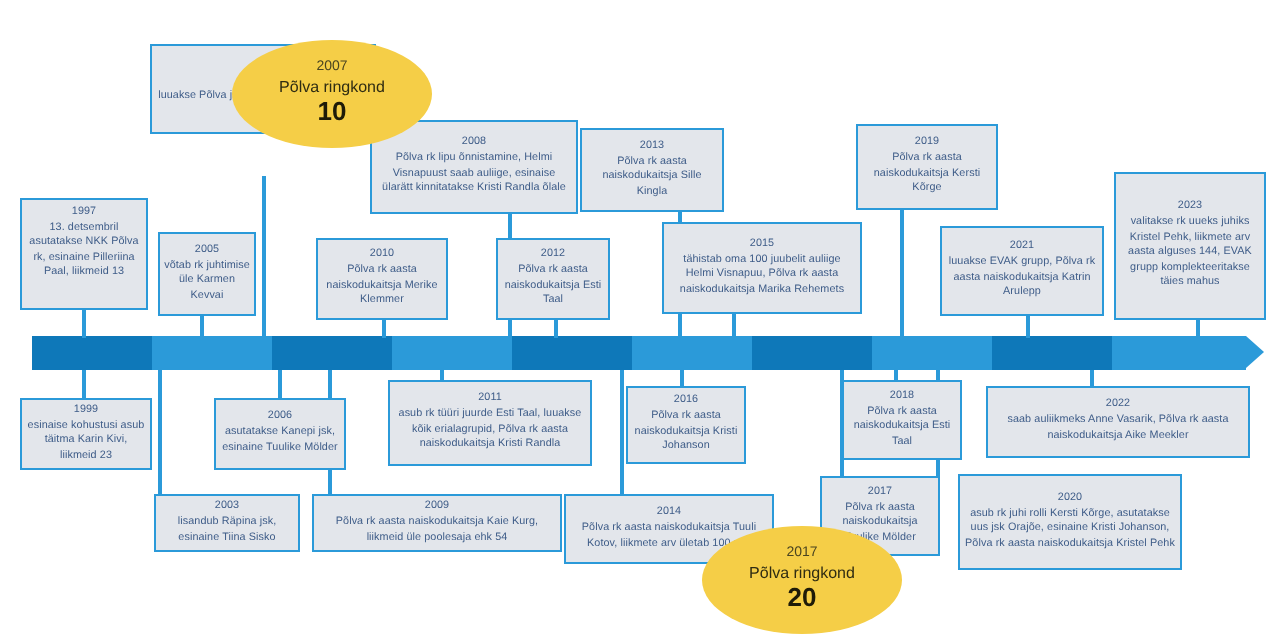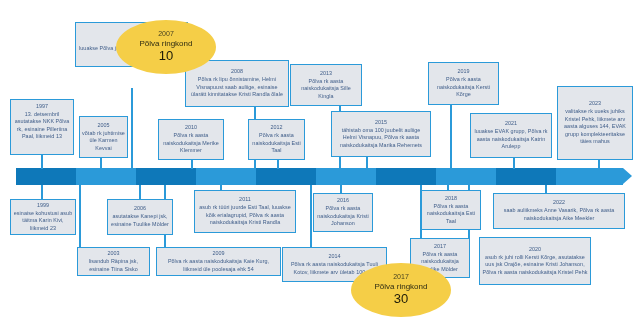--- a/index.html
+++ b/index.html
@@ -73,21 +73,21 @@
     color: #3E3A1A;
     text-align: center;
     display: flex;
     flex-direction: column;
     align-items: center;
     justify-content: center;
     line-height: 1.15;
   }
   .milestone .m-year { font-size: 7px; color: #4A4420; }
   .milestone .m-name { font-size: 8px; color: #2F2C12; margin-top: .5px; }
-  .milestone .m-num { font-size: 13px; font-weight: normal; color: #1E1B08; margin-top: .5px; }
+  .milestone .m-num { font-size: 13px; font-weight: bold; color: #1E1B08; margin-top: .5px; }
 </style>
 </head>
 <body>
 
 <div id="canvas">
 
   <div class="arrow" style="left:16px; width:74px;">
     <div class="body" style="background:#0E78B9;"></div>
     <div class="head" style="border-left:9px solid #0E78B9;"></div>
   </div>
@@ -264,16 +264,16 @@
 
   <div class="milestone" style="left:116px; top:20px; width:100px; height:54px;">
     <span class="m-year">2007</span>
     <span class="m-name">Põlva ringkond</span>
     <span class="m-num">10</span>
   </div>
 
   <div class="milestone" style="left:351px; top:263px; width:100px; height:54px;">
     <span class="m-year">2017</span>
     <span class="m-name">Põlva ringkond</span>
-    <span class="m-num">30</span>
+    <span class="m-num">20</span>
   </div>
 
 </div>
 
 </body></html>

